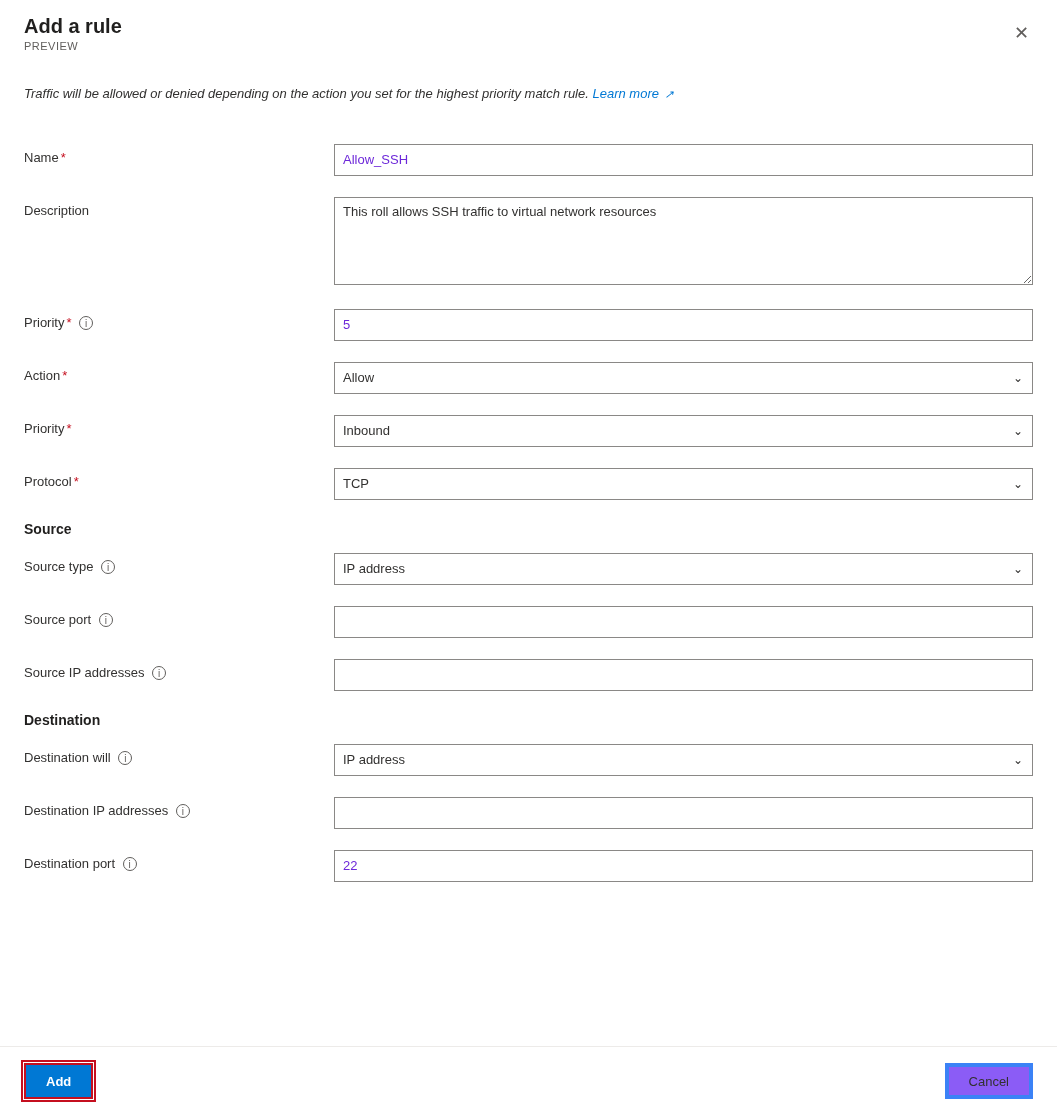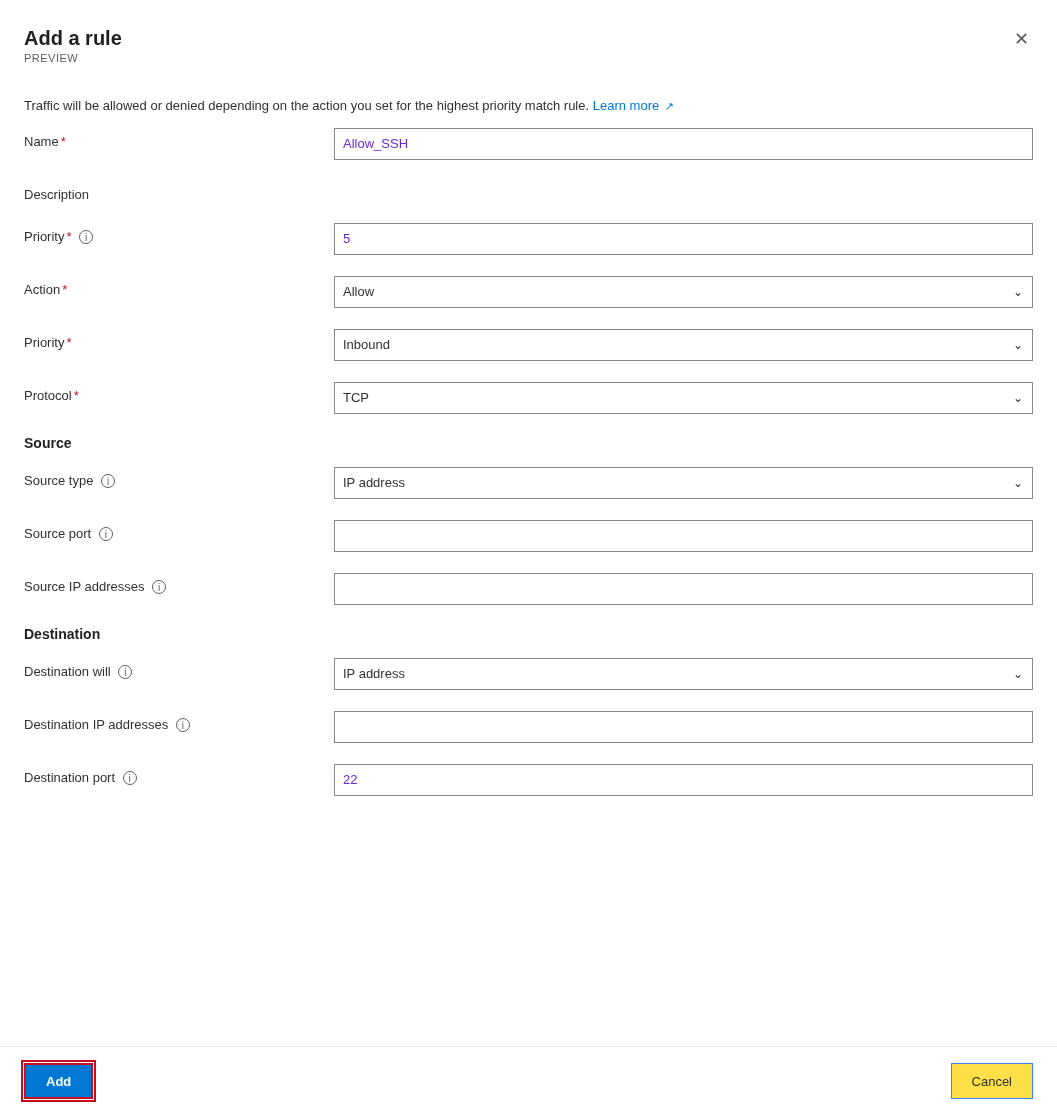--- a/index.html
+++ b/index.html
@@ -15,22 +15,21 @@
       background: #fff;
       display: flex;
       flex-direction: column;
       position: relative;
     }
     .dialog-header {
       padding: 14px 24px 16px 24px;
       border-bottom: none;
       display: flex;
       justify-content: space-between;
-      align-items: flex-start;
-      margin-top: 12px;
+      align-items: center;
     }
     .dialog-title {
       font-size: 20px;
       font-weight: 600;
       color: #201f1e;
       line-height: 1.2;
     }
     .dialog-subtitle {
       font-size: 11px;
       color: #605e5c;
@@ -50,22 +49,23 @@
       justify-content: center;
       line-height: 1;
     }
     .dialog-body {
       padding: 16px 24px 0 24px;
       flex: 1;
     }
     .info-text {
       font-size: 13px;
       color: #323130;
-      margin-bottom: 12px;
+      margin-bottom: 40px;
       line-height: 1.5;
+      font-style: italic;
     }
     .info-text a {
       color: #0078d4;
       text-decoration: none;
     }
     .form-row {
       display: flex;
       align-items: flex-start;
       margin-bottom: 21px;
     }
@@ -166,23 +166,23 @@
       border: 2px solid #c50f1f;
       padding: 6px 20px;
       font-size: 13px;
       font-weight: 600;
       cursor: pointer;
       height: 36px;
       outline: 2px solid #c50f1f;
       outline-offset: 1px;
     }
     .btn-secondary {
-      background: #fde047;
-      color: #323130;
-      border: 1px solid #3b82f6;
+      background: #8b5cf6;
+      color: #323130;
+      border: 4px solid #3b82f6;
       padding: 6px 20px;
       font-size: 13px;
       cursor: pointer;
       height: 36px;
     }
     .external-link-icon {
       font-size: 11px;
       margin-left: 2px;
     }
   </style>
@@ -215,20 +215,23 @@
       <div class="form-label">
         <span>Name</span><span class="required">*</span>
       </div>
       <div class="form-control">
         <input class="form-input" type="text" value="Allow_SSH" style="">
       </div>
     </div>
 
     <div class="form-row">
       <div class="form-label">Description</div>
+      <div class="form-control">
+        <textarea class="form-textarea" style="">This roll allows SSH traffic to virtual network resources</textarea>
+      </div>
     </div>
 
     <div class="form-row">
       <div class="form-label">
         <span>Priority</span><span class="required">*</span>
         <span class="info-icon">i</span>
       </div>
       <div class="form-control">
         <input class="form-input" type="text" value="5" style="">
       </div>

